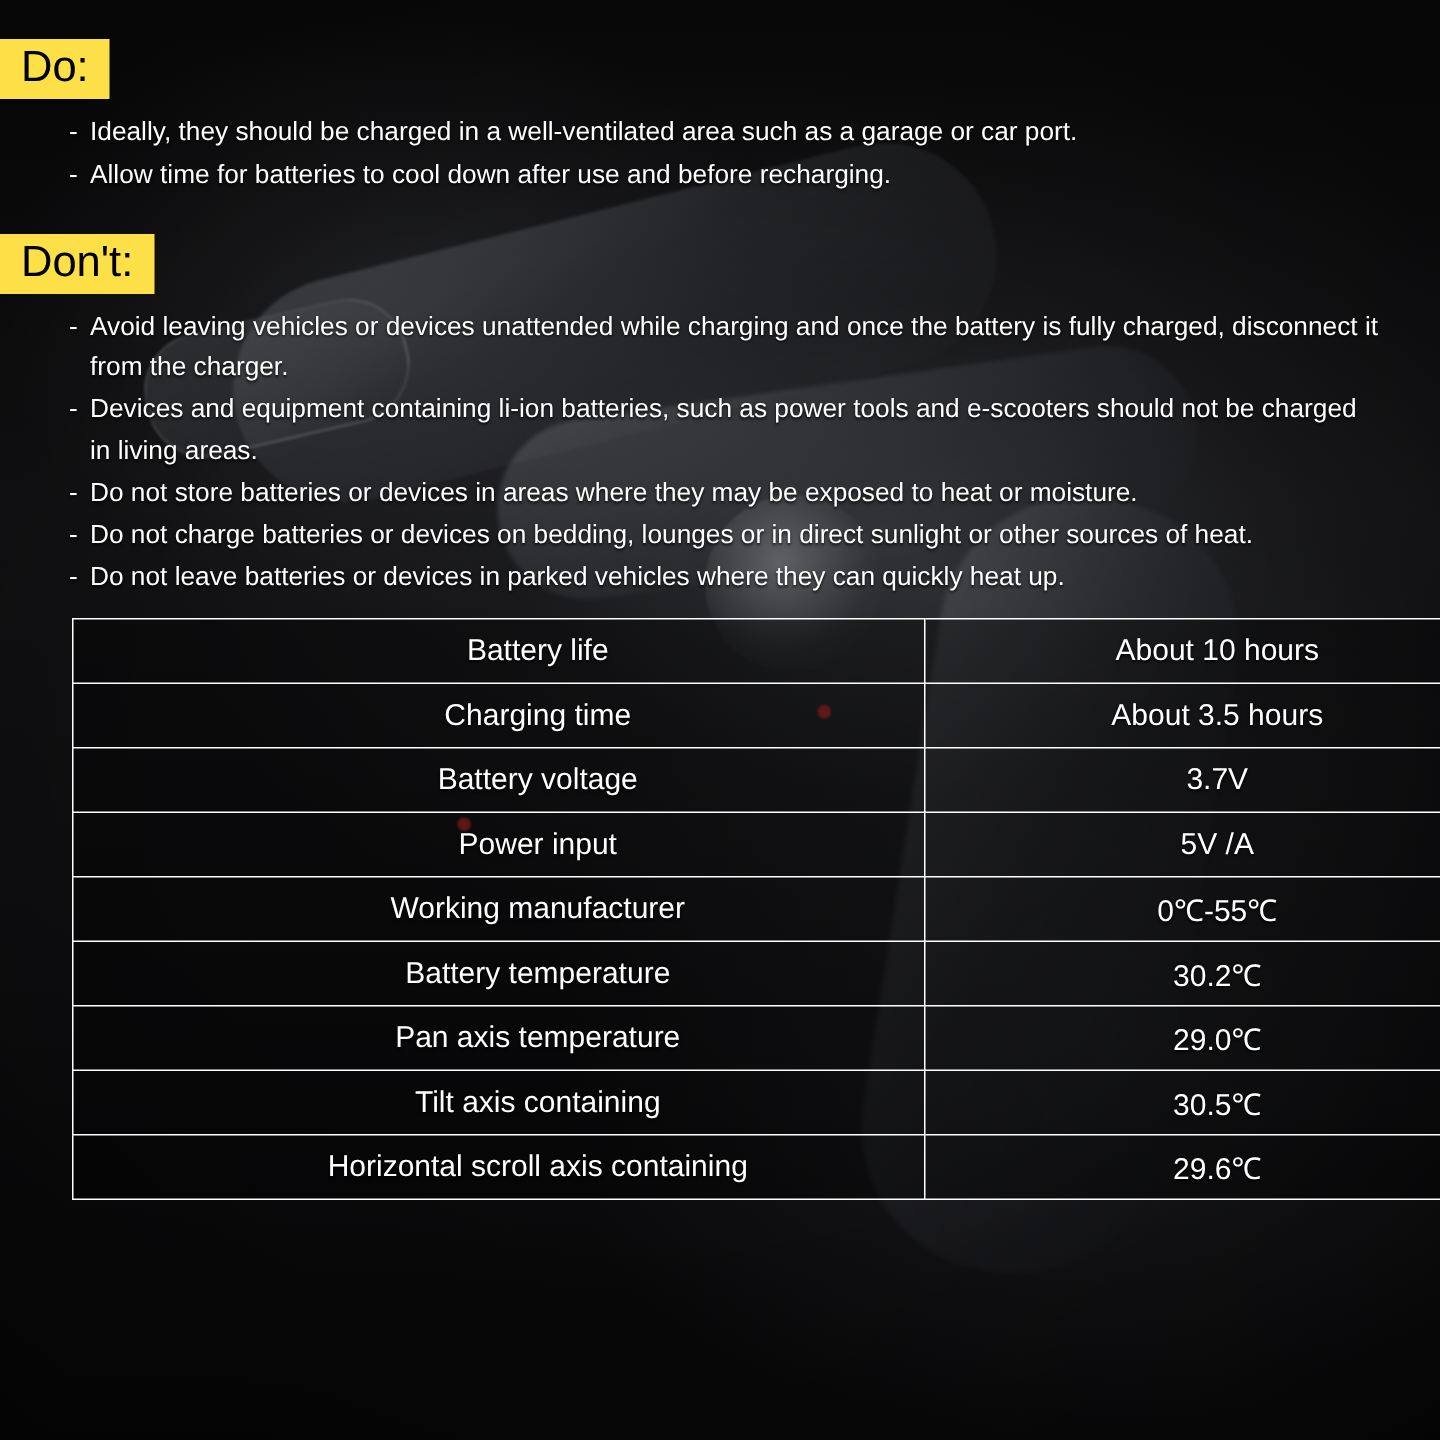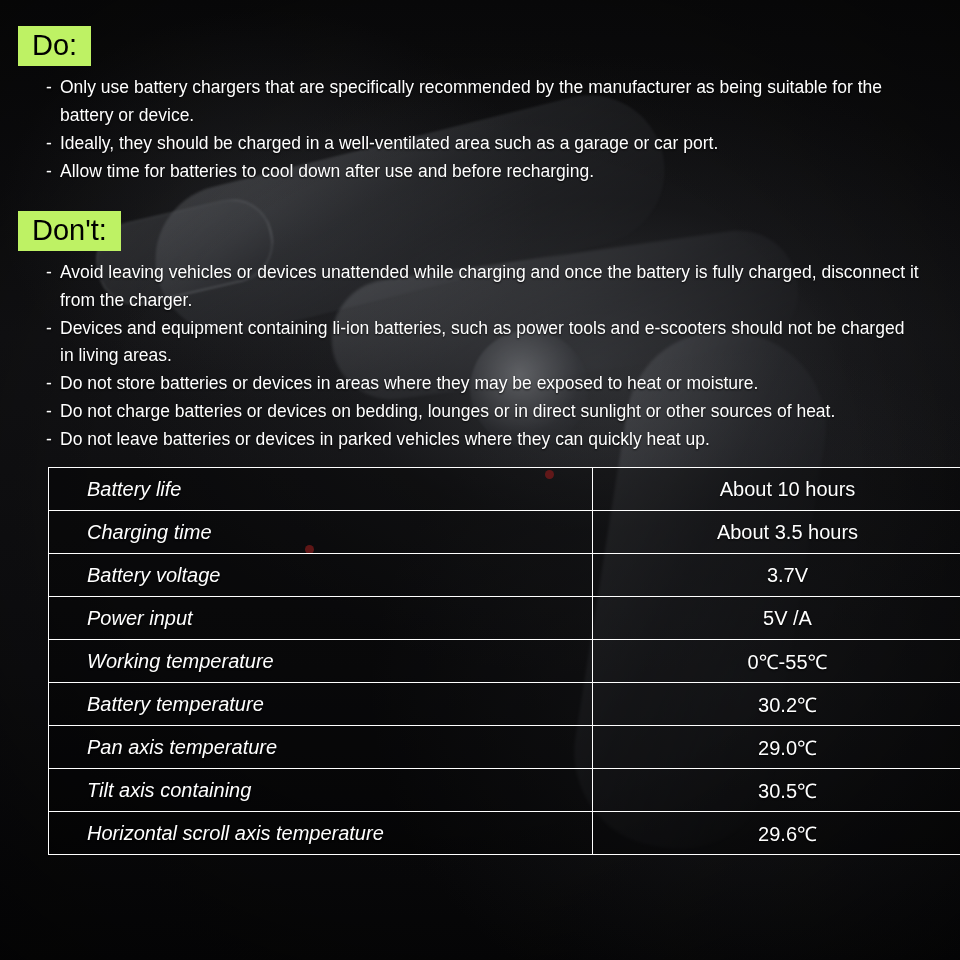--- a/index.html
+++ b/index.html
@@ -91,26 +91,25 @@
 
   
   .content {
     position: relative;
     z-index: 5;
     padding: 0;
   }
 
   .section-heading {
     display: inline-block;
-    background: #bef264;
+    background: #fde047;
     color: #000000;
     font-size: 29px;
     line-height: 1.05;
     padding: 4px 14px 6px 14px;
-    margin-left: 18px;
     letter-spacing: 0px;
   }
   #do-heading-wrap { margin-top: 26px; }
   #dont-heading-wrap { margin-top: 26px; }
 
   ul.bullets {
     list-style: none;
     margin: 8px 0 0 0;
     padding: 0 40px 0 46px;
   }
@@ -144,23 +143,22 @@
     border: 1px solid #ffffff;
     height: 42px;
     font-size: 20px;
     color: #ffffff;
     text-shadow: 0 1px 2px rgba(0,0,0,0.9);
     padding: 0 10px;
     vertical-align: middle;
   }
   table.spec-table td.label {
     width: 495px;
-    padding-left: 38px;
-    text-align: left;
-    font-style: italic;
+    padding-left: 62px;
+    text-align: center;
   }
   table.spec-table td.value {
     width: 369px;
     text-align: center;
   }
 </style>
 </head>
 <body>
 
 <div class="bg"></div>
@@ -171,21 +169,20 @@
 <div class="bg-shape cap"></div>
 <div class="bg-shape accent-dot" style="left:305px; top:545px;"></div>
 <div class="bg-shape accent-dot" style="left:545px; top:470px;"></div>
 <div class="vignette"></div>
 
 <div class="content">
 
   <div id="do-heading-wrap">
     <div class="section-heading">Do:</div>
     <ul class="bullets">
-      <li>Only use battery chargers that are specifically recommended by the manufacturer as being suitable for the battery or device.</li>
       <li>Ideally, they should be charged in a well-ventilated area such as a garage or car port.</li>
       <li>Allow time for batteries to cool down after use and before recharging.</li>
     </ul>
   </div>
 
   <div id="dont-heading-wrap">
     <div class="section-heading">Don't:</div>
     <ul class="bullets">
       <li>Avoid leaving vehicles or devices unattended while charging and once the battery is fully charged, disconnect it from the charger.</li>
       <li>Devices and equipment containing li-ion batteries, such as power tools and e-scooters should  not be charged in living areas.</li>
@@ -208,36 +205,36 @@
         </tr>
         <tr>
           <td class="label">Battery voltage</td>
           <td class="value">3.7V</td>
         </tr>
         <tr>
           <td class="label">Power input</td>
           <td class="value">5V /A</td>
         </tr>
         <tr>
-          <td class="label">Working temperature</td>
+          <td class="label">Working manufacturer</td>
           <td class="value">0℃-55℃</td>
         </tr>
         <tr>
           <td class="label">Battery temperature</td>
           <td class="value">30.2℃</td>
         </tr>
         <tr>
           <td class="label">Pan axis  temperature</td>
           <td class="value">29.0℃</td>
         </tr>
         <tr>
           <td class="label">Tilt axis containing</td>
           <td class="value">30.5℃</td>
         </tr>
         <tr>
-          <td class="label">Horizontal scroll axis temperature</td>
+          <td class="label">Horizontal scroll axis containing</td>
           <td class="value">29.6℃</td>
         </tr>
       </tbody>
     </table>
   </div>
 
 </div>
 
 </body></html>

